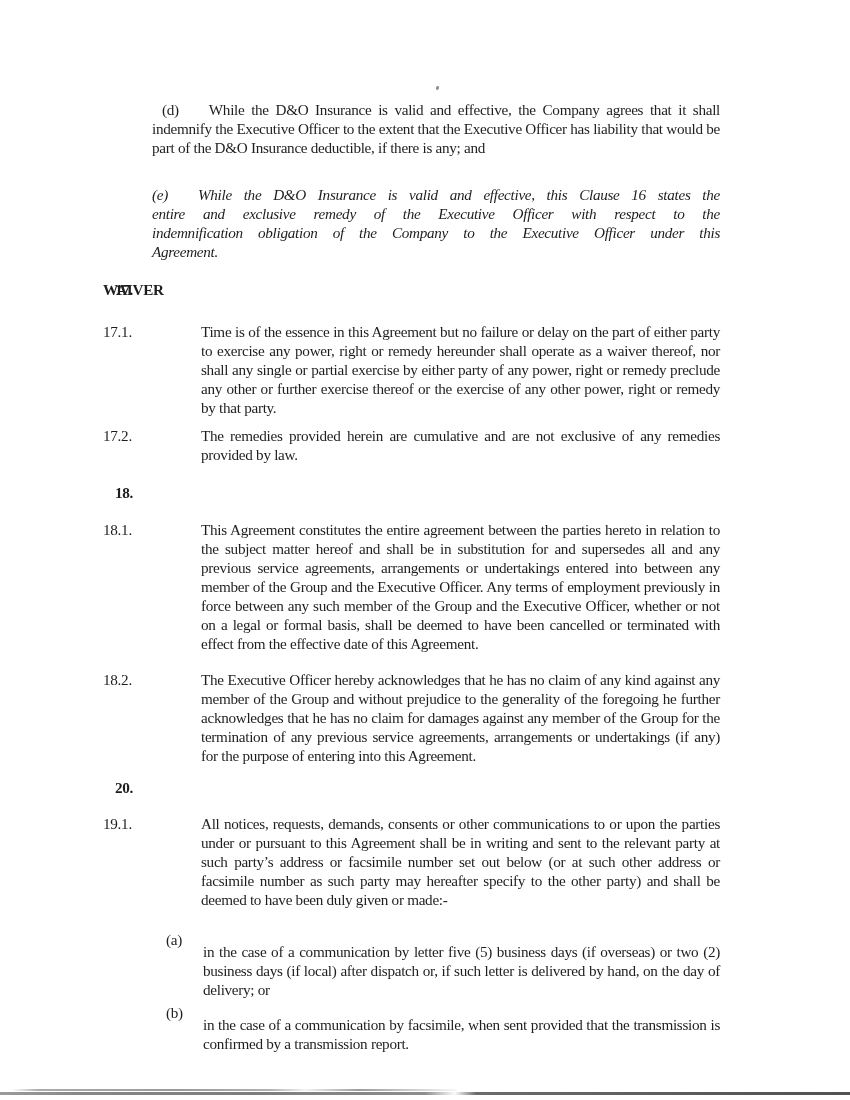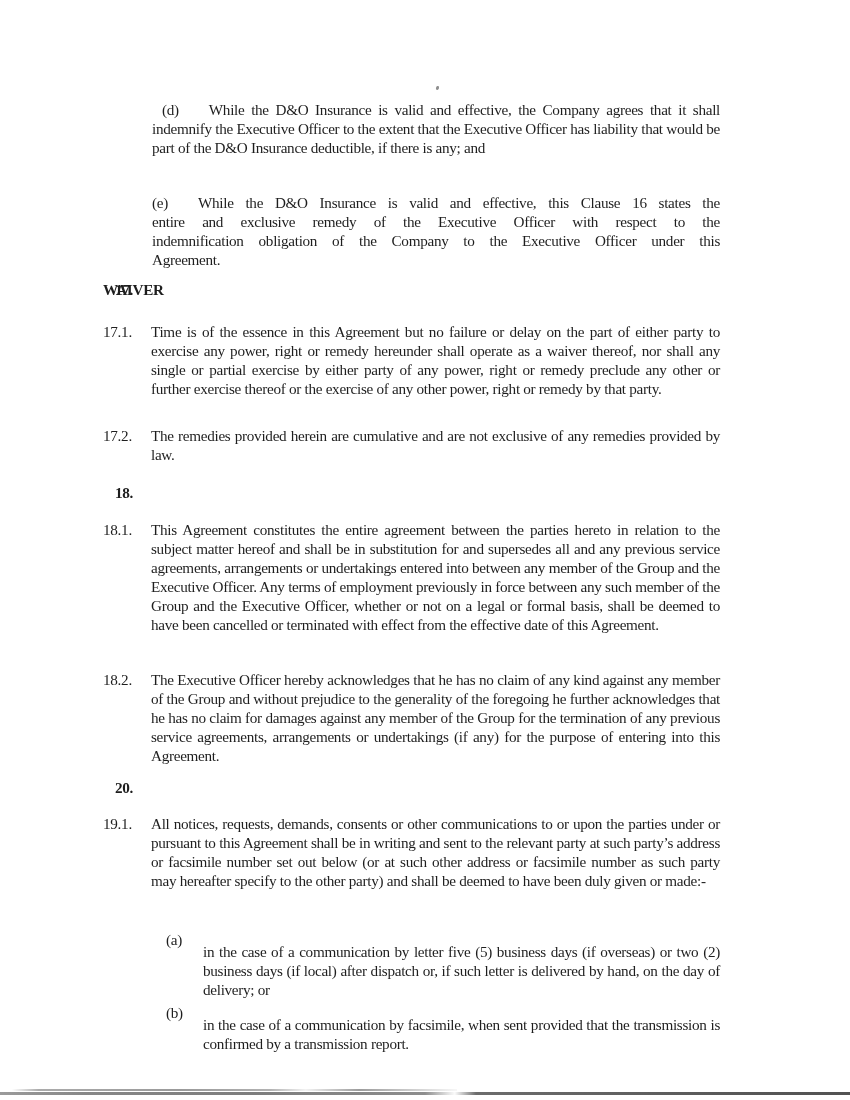--- a/index.html
+++ b/index.html
@@ -22,21 +22,21 @@
   .letterpara .tab { display:inline-block; width:30px; }
 
   
   .heading { left:103px; width:617px; font-weight:bold; }
   .heading .num { position:absolute; left:12px; top:0; }
   .heading .title { display:block; }
 
   
   .clause { left:103px; width:617px; }
   .clause .num { position:absolute; left:0; top:0; }
-  .clause .body { margin-left:48px; text-align:justify; text-align-last:left; }
+  .clause .body { margin-left:98px; text-align:justify; text-align-last:left; }
 
   
   .sub { left:166px; width:554px; }
   .sub .num { position:absolute; left:0; top:0; }
   .sub .body { margin-left:37px; text-align:justify; text-align-last:left;margin-top:12px; }
 
   
   .speck {
     position:absolute; left:436px; top:86px; width:3px; height:4px;
     background:#8f8f8f; border-radius:50%; transform:rotate(20deg);
@@ -55,21 +55,21 @@
       #fbfbfb 53.5%, #6c6c6c 56%, #636363 70%, #595959 85%, #525252 100%);
   }
 </style>
 </head>
 <body>
 
 <div class="block letterpara" style="top:100px; text-indent:10px;">
   <span class="mk">(d)</span><span class="tab"></span><span>While the D&amp;O Insurance is valid and effective, the Company agrees that it shall indemnify the Executive Officer to the extent that the Executive Officer has liability that would be part of the D&amp;O Insurance deductible, if there is any; and</span>
 </div>
 
-<div class="block letterpara" style="top:193px; word-spacing:5.5px;">
+<div class="block letterpara" style="top:185px; word-spacing:5.5px;font-style:italic;">
   <span class="mk">(e)</span><span class="tab"></span><span>While the D&amp;O Insurance is valid and effective, this Clause 16 states the entire and exclusive remedy of the Executive Officer with respect to the indemnification obligation of the Company to the Executive Officer under this Agreement.</span>
 </div>
 
 <div class="block heading" style="top:280px">
   <span class="num">17.</span>
   <span class="title">WAIVER</span>
 </div>
 
 <div class="block clause" style="top:322px">
   <span class="num">17.1.</span>

